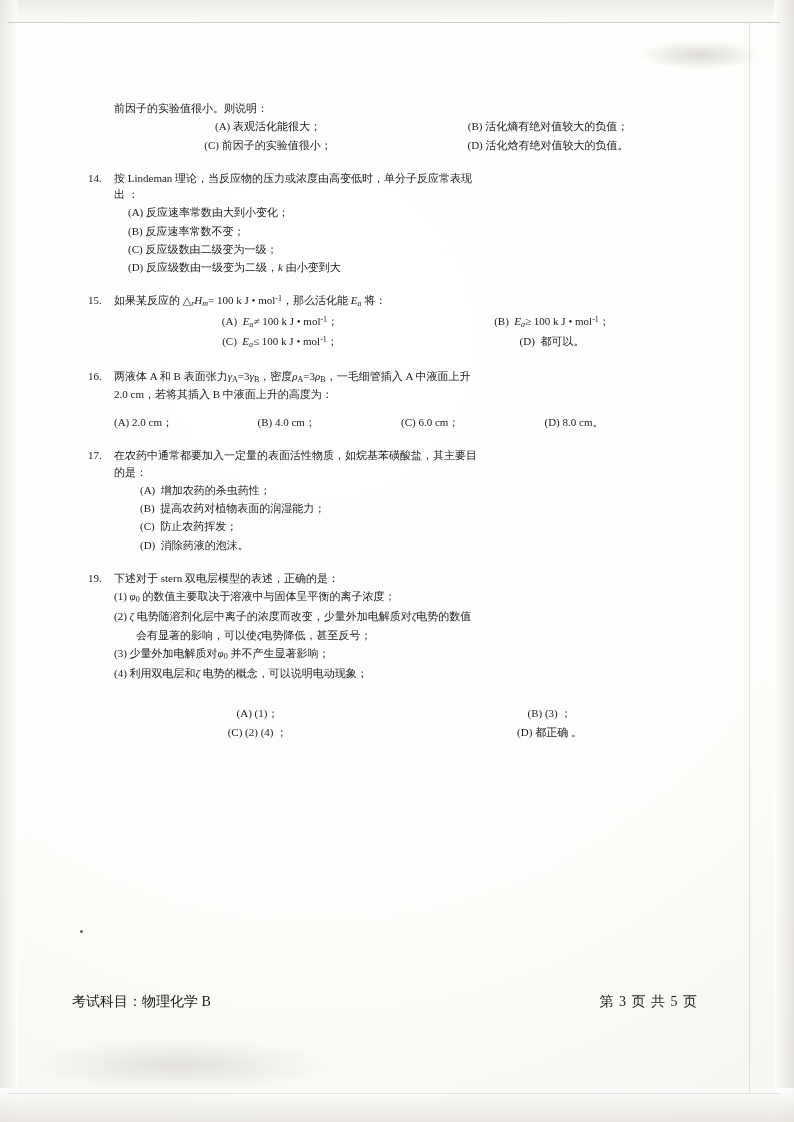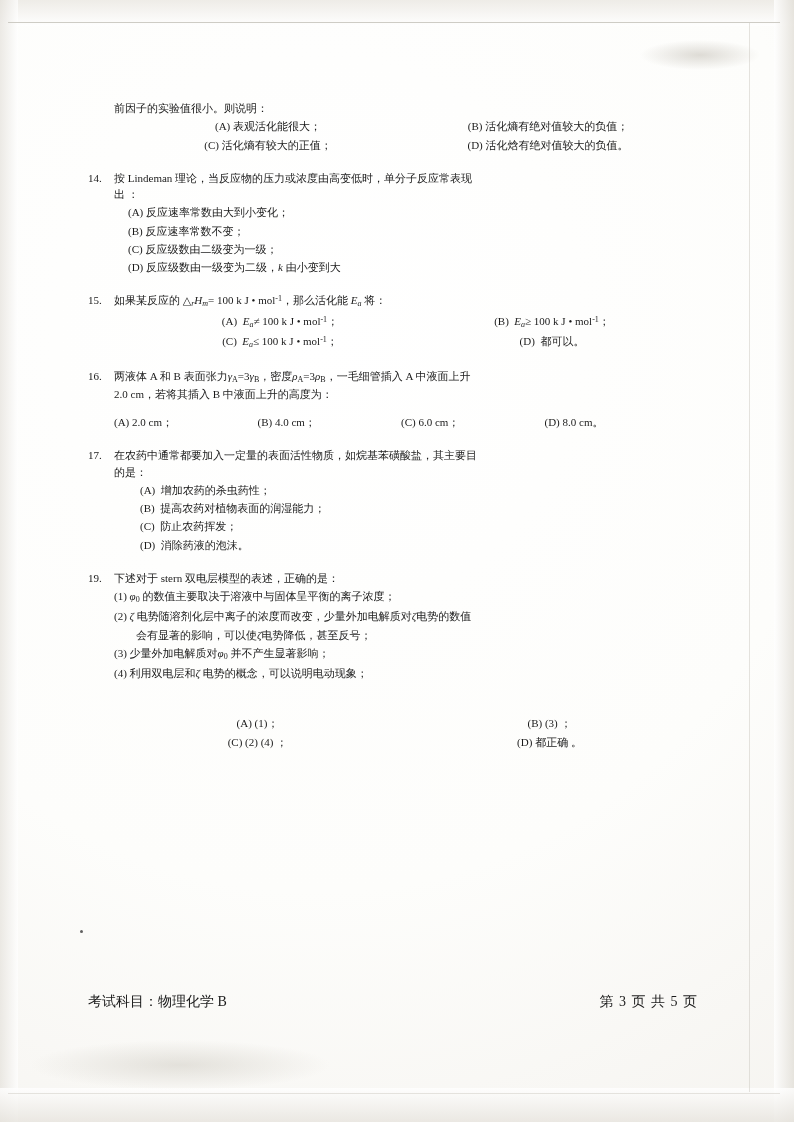--- a/index.html
+++ b/index.html
@@ -106,21 +106,21 @@
 
   sub { font-size: 73%; vertical-align: -0.28em; }
   sup { font-size: 73%; vertical-align: 0.42em; }
   .mi { font-style: italic; font-family: "Liberation Serif", serif; }
 
   .dot { letter-spacing: 0; }
 
   
   .footer {
     position: absolute;
-    left: 88px;
+    left: 72px;
     right: 96px;
     top: 993px;
     display: flex;
     justify-content: space-between;
     font-size: 14px;
   }
   .footer .right { letter-spacing: 1px; }
 
   .stray-dot {
     position: absolute;
@@ -162,21 +162,21 @@
 <div class="content">
 
   <div class="qblock">
     <div class="qrow">
       <div class="qnum"></div>
       <div class="qbody">
         <div class="stem">前因子的实验值很小。则说明：</div>
         <div class="opts-2col indent-a">
           <div>(A) 表观活化能很大；</div>
           <div>(B) 活化熵有绝对值较大的负值；</div>
-          <div>(C) 活化熵有较大的正值；</div>
+          <div>(C) 前因子的实验值很小；</div>
           <div>(D) 活化焓有绝对值较大的负值。</div>
         </div>
       </div>
     </div>
   </div>
 
   <div class="qblock">
     <div class="qrow">
       <div class="qnum">14.</div>
       <div class="qbody">
@@ -245,21 +245,21 @@
       <div class="qnum">19.</div>
       <div class="qbody">
         <div class="stem">下述对于 stern 双电层模型的表述，正确的是：</div>
         <div class="opts-1col">
           <div>(1) <span class="mi">φ</span><sub>0</sub> 的数值主要取决于溶液中与固体呈平衡的离子浓度；</div>
           <div>(2) <span class="mi">ζ</span> 电势随溶剂化层中离子的浓度而改变，少量外加电解质对<span class="mi">ζ</span>电势的数值</div>
           <div style="padding-left:22px;">会有显著的影响，可以使<span class="mi">ζ</span>电势降低，甚至反号；</div>
           <div>(3) 少量外加电解质对<span class="mi">φ</span><sub>0</sub> 并不产生显著影响；</div>
           <div>(4) 利用双电层和<span class="mi">ζ</span> 电势的概念，可以说明电动现象；</div>
         </div>
-        <div class="opts-2col" style="margin-top:32px;">
+        <div class="opts-2col" style="margin-top:22px;">
           <div>(A) (1)；</div>
           <div style="padding-left:10px;">(B) (3) ；</div>
           <div>(C) (2) (4) ；</div>
           <div style="padding-left:10px;">(D) 都正确 。</div>
         </div>
       </div>
     </div>
   </div>
 
 </div>

